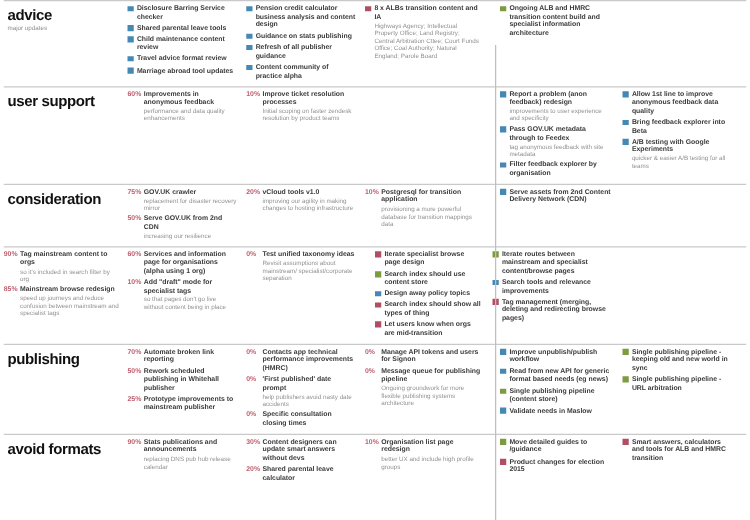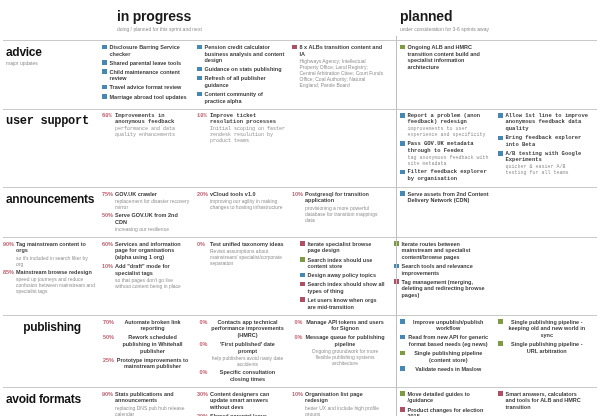--- a/index.html
+++ b/index.html
@@ -11,24 +11,24 @@
   .h-block{position:absolute;top:8px;}
   .h-progress{left:117px;}
   .h-planned{left:400px;}
   .h-title{font-size:14px;font-weight:bold;letter-spacing:-0.2px;color:#1a1a1a;}
   .h-sub{font-size:5px;color:#8d8d8d;margin-top:2px;}
   
   #rows{padding:0 3px;}
   .row{display:grid;grid-template-columns:99px 95px 95px 100px 104px 99px;
        border-top:1px solid #c9c9c9;padding:3px 0 2px 0;}
   .row:nth-child(1){min-height:40px;}
-  .row:nth-child(2){min-height:28px;font-family:Liberation Mono, monospace;}
+  .row:nth-child(2){min-height:28px;}
   .row:nth-child(3){min-height:44px;}
   .row:nth-child(4){min-height:28px;}
-  .row:nth-child(5){min-height:36px;text-align:center;}
+  .row:nth-child(5){min-height:36px;}
   .row:nth-child(6){min-height:22px;}
   .row:nth-child(7){min-height:42px;}
   .row:nth-child(8){min-height:36px;}
   .row:nth-child(9){min-height:42px;}
   .cat{padding:1px 4px 0 3px;}
   .cat-label{font-size:12px;font-weight:bold;letter-spacing:-0.3px;color:#111;white-space:nowrap;}
   .cat-sub{font-size:5px;color:#8d8d8d;margin-top:1px;}
   .cell{padding-right:7px;}
   .cell.planned1{padding-left:8px;}
   .cell.planned2{padding-left:2px;}
@@ -39,30 +39,20 @@
   .body{flex:1;display:block;}
   .ttl{display:block;font-size:5.5px;font-weight:bold;color:#3a3a3a;line-height:1.2;}
   .sub{display:block;font-size:5px;color:#919191;line-height:1.2;margin-top:0.5px;}
 </style>
 </head>
 <body>
 
 <div class="page">
   <div class="vline"></div>
 
-  <div class="header">
-    <div class="h-block h-progress">
-      <div class="h-title">in progress</div>
-      <div class="h-sub">doing / planned for this sprint and next</div>
-    </div>
-    <div class="h-block h-planned">
-      <div class="h-title">planned</div>
-      <div class="h-sub">under consideration for 3-6 sprints away</div>
-    </div>
-  </div>
 
   <div id="rows">
       <div class="row">
         <div class="cat">
           <div class="cat-label">advice</div>
           <div class="cat-sub">major updates</div>
         </div>
         <div class="cell progress1">
           <div class="item">
             <div class="sq" style="background: rgb(70, 136, 180);"></div>
@@ -202,21 +192,21 @@
             <div class="sq" style="background: rgb(70, 136, 180);"></div>
             <div class="body">
               <div class="ttl">A/B testing with Google Experiments</div>
               <div class="sub">quicker &amp; easier A/B testing for all teams</div>
             </div>
           </div>
         </div>
       </div>
       <div class="row">
         <div class="cat">
-          <div class="cat-label">announcements</div>
+          <div class="cat-label">consideration</div>
         </div>
         <div class="cell progress1">
           <div class="item">
             <div class="pct">75%</div>
             <div class="body">
               <div class="ttl">GOV.UK crawler</div>
               <div class="sub">replacement for disaster recovery mirror</div>
             </div>
           </div>
           <div class="item">

